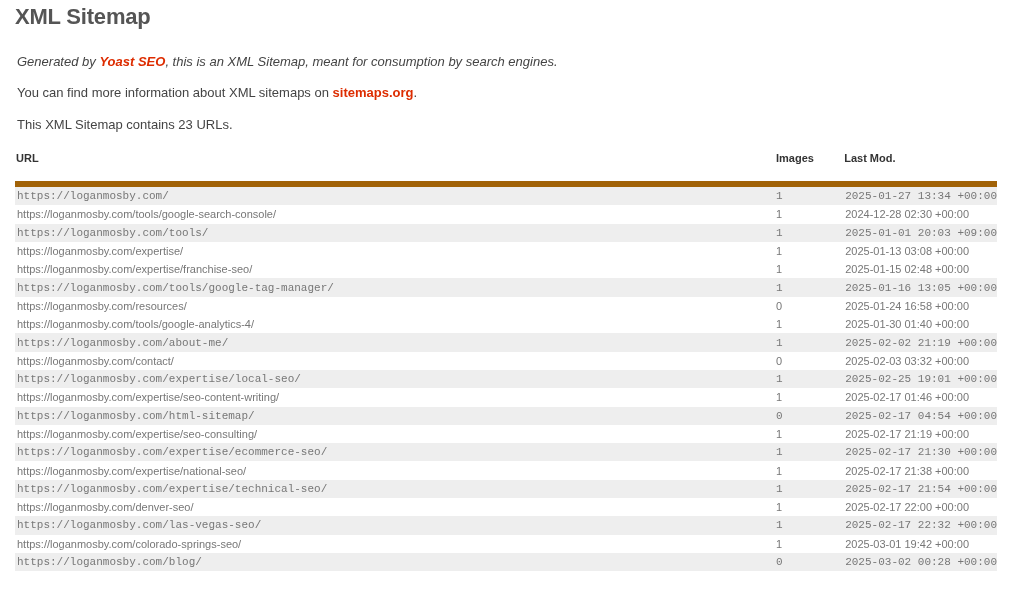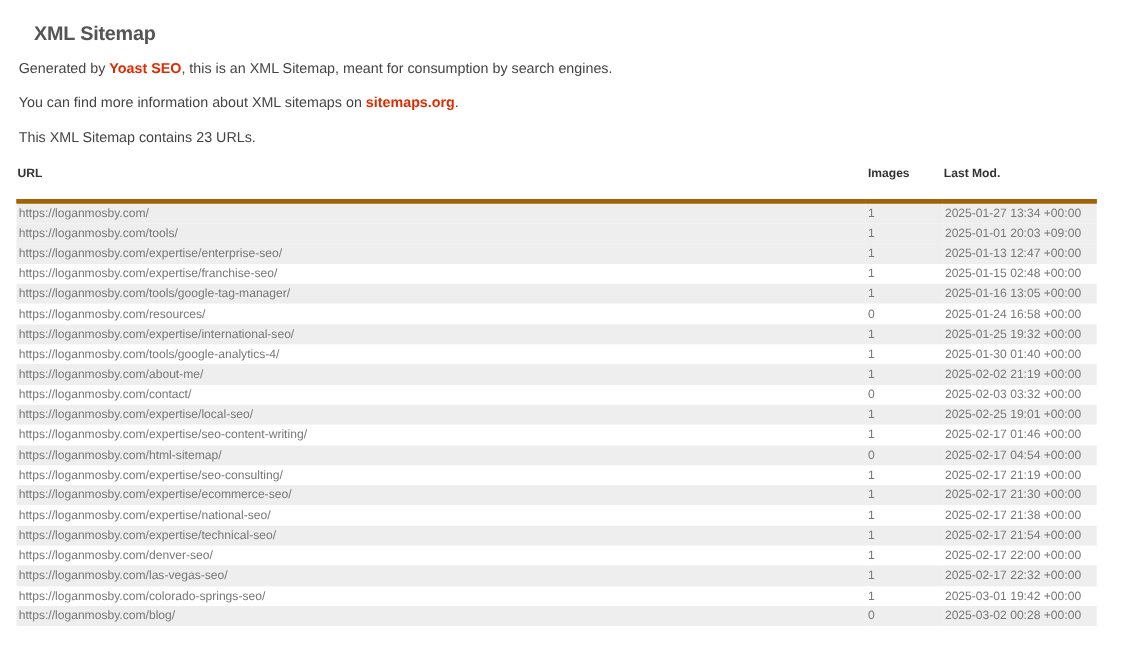--- a/index.html
+++ b/index.html
@@ -3,46 +3,46 @@
   <meta charset="utf-8">
   <style>
     html, body { margin: 0; padding: 0; background: #ffffff; }
     body {
       width: 1024px; height: 604px; overflow: hidden;
       font-family: "Liberation Sans", sans-serif;
       color: #555555;
     }
     #content { position: relative; padding: 0 16px 0 16px; }
     h1 {
-      margin: 16px; position: absolute; left: 15px; top: 4px;
-      font-size: 18px; font-weight: bold; color: #555555; letter-spacing: -0.2px;
+      margin: 0; position: absolute; left: 15px; top: 4px;
+      font-size: 22px; font-weight: bold; color: #555555; letter-spacing: -0.2px;
     }
     .p {
       position: absolute; left: 17px; margin: 0;
       font-size: 13px; color: #444444;
     }
-    .p1 { top: 54px; }
+    .p1 { top: 54px; font-style: italic; }
     .p2 { top: 85px; text-align: right; }
     .p3 { top: 117px; }
     a.red { color: #dd2c00; font-weight: bold; text-decoration: none; }
     table {
       position: absolute; left: 15px; top: 151px;
       width: 982px; border-collapse: collapse;
       font-size: 11px;
     }
     th {
       text-align: left; font-weight: bold; color: #333333;
       font-size: 11px; padding: 0 0 16px 1px;
-      border-bottom: 4px solid #a16207; height: 14px;
+      border-bottom: 6px solid #a16207; height: 14px;
     }
     td {
       padding: 0 0 0 2px; height: 18.3px; line-height: 18px; color: #777777;
       white-space: nowrap;
     }
-    tr.odd td { background: #eeeeee; }
+    tr.odd td { background: #eeeeee; font-family: Liberation Mono, monospace; }
     td a { color: #777777; text-decoration: none; }
     .col-url { width: 770px; }
     .col-img { width: 68px; padding-left: 2px; }
     .col-mod { }
   </style>
 </head>
 <body>
 
 <div id="content">
   <h1>XML Sitemap</h1>
@@ -64,49 +64,49 @@
         <th class="col-img">Images</th>
         <th class="col-mod">Last Mod.</th>
       </tr>
     </thead>
     <tbody id="sitemap-rows">
         <tr class="odd">
           <td class="col-url"><a href="#">https://loganmosby.com/</a></td>
           <td class="col-img">1</td>
           <td class="col-mod">2025-01-27 13:34 +00:00</td>
         </tr>
+        <tr>
+          <td class="col-url"><a href="#">https://loganmosby.com/tools/google-search-console/</a></td>
+          <td class="col-img">1</td>
+          <td class="col-mod">2024-12-28 02:30 +00:00</td>
+        </tr>
         <tr class="odd">
           <td class="col-url"><a href="#">https://loganmosby.com/tools/</a></td>
           <td class="col-img">1</td>
           <td class="col-mod">2025-01-01 20:03 +09:00</td>
         </tr>
-        <tr class="odd">
-          <td class="col-url"><a href="#">https://loganmosby.com/expertise/enterprise-seo/</a></td>
+        <tr>
+          <td class="col-url"><a href="#">https://loganmosby.com/expertise/</a></td>
           <td class="col-img">1</td>
-          <td class="col-mod">2025-01-13 12:47 +00:00</td>
+          <td class="col-mod">2025-01-13 03:08 +00:00</td>
         </tr>
         <tr>
           <td class="col-url"><a href="#">https://loganmosby.com/expertise/franchise-seo/</a></td>
           <td class="col-img">1</td>
           <td class="col-mod">2025-01-15 02:48 +00:00</td>
         </tr>
         <tr class="odd">
           <td class="col-url"><a href="#">https://loganmosby.com/tools/google-tag-manager/</a></td>
           <td class="col-img">1</td>
           <td class="col-mod">2025-01-16 13:05 +00:00</td>
         </tr>
         <tr>
           <td class="col-url"><a href="#">https://loganmosby.com/resources/</a></td>
           <td class="col-img">0</td>
           <td class="col-mod">2025-01-24 16:58 +00:00</td>
-        </tr>
-        <tr class="odd">
-          <td class="col-url"><a href="#">https://loganmosby.com/expertise/international-seo/</a></td>
-          <td class="col-img">1</td>
-          <td class="col-mod">2025-01-25 19:32 +00:00</td>
         </tr>
         <tr>
           <td class="col-url"><a href="#">https://loganmosby.com/tools/google-analytics-4/</a></td>
           <td class="col-img">1</td>
           <td class="col-mod">2025-01-30 01:40 +00:00</td>
         </tr>
         <tr class="odd">
           <td class="col-url"><a href="#">https://loganmosby.com/about-me/</a></td>
           <td class="col-img">1</td>
           <td class="col-mod">2025-02-02 21:19 +00:00</td>

